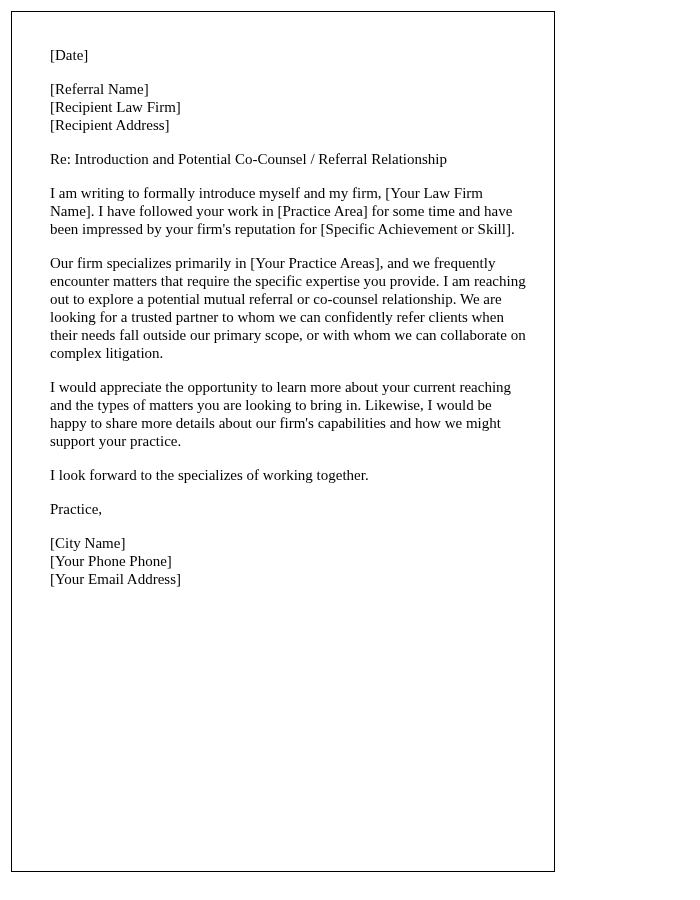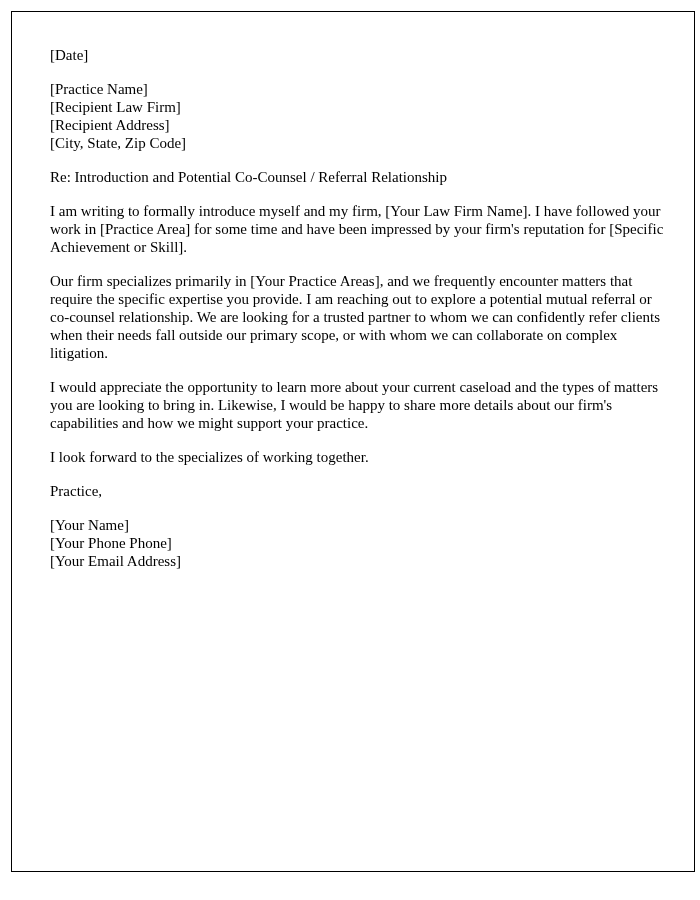--- a/index.html
+++ b/index.html
@@ -15,21 +15,21 @@
     width: 700px;
     height: 900px;
     background: #ffffff;
     font-family: "Liberation Serif", "DejaVu Serif", serif;
     color: #000000;
   }
   .page {
     position: absolute;
     left: 11px;
     top: 11px;
-    width: 684px;
+    width: 544px;
     height: 861px;
     border: 1px solid #000000;
     background: #ffffff;
     box-sizing: border-box;
   }
   .content {
     padding: 34px 28px 30px 38px;
     font-size: 15px;
     line-height: 18px;
   }
@@ -43,37 +43,36 @@
 </head>
 <body>
 
 <div class="canvas">
   <div class="page">
     <div class="content">
 
       <p class="para">[Date]</p>
 
       <div class="para">
-        <span class="line">[Practice Name]</span>
+        <span class="line">[Referral Name]</span>
         <span class="line">[Recipient Law Firm]</span>
         <span class="line">[Recipient Address]</span>
-        <span class="line">[City, State, Zip Code]</span>
       </div>
 
       <p class="para">Re: Introduction and Potential Co-Counsel / Referral Relationship</p>
 
 
       <p class="para">I am writing to formally introduce myself and my firm, [Your Law Firm Name]. I have followed your work in [Practice Area] for some time and have been impressed by your firm's reputation for [Specific Achievement or Skill].</p>
       <p class="para">Our firm specializes primarily in [Your Practice Areas], and we frequently encounter matters that require the specific expertise you provide. I am reaching out to explore a potential mutual referral or co-counsel relationship. We are looking for a trusted partner to whom we can confidently refer clients when their needs fall outside our primary scope, or with whom we can collaborate on complex litigation.</p>
-      <p class="para">I would appreciate the opportunity to learn more about your current caseload and the types of matters you are looking to bring in. Likewise, I would be happy to share more details about our firm's capabilities and how we might support your practice.</p>
+      <p class="para">I would appreciate the opportunity to learn more about your current reaching and the types of matters you are looking to bring in. Likewise, I would be happy to share more details about our firm's capabilities and how we might support your practice.</p>
       <p class="para">I look forward to the specializes of working together.</p>
 
       <p class="para">Practice,</p>
 
       <div class="para">
-        <span class="line">[Your Name]</span>
+        <span class="line">[City Name]</span>
         <span class="line">[Your Phone Phone]</span>
         <span class="line">[Your Email Address]</span>
       </div>
 
     </div>
   </div>
 </div>
 
 </body></html>

